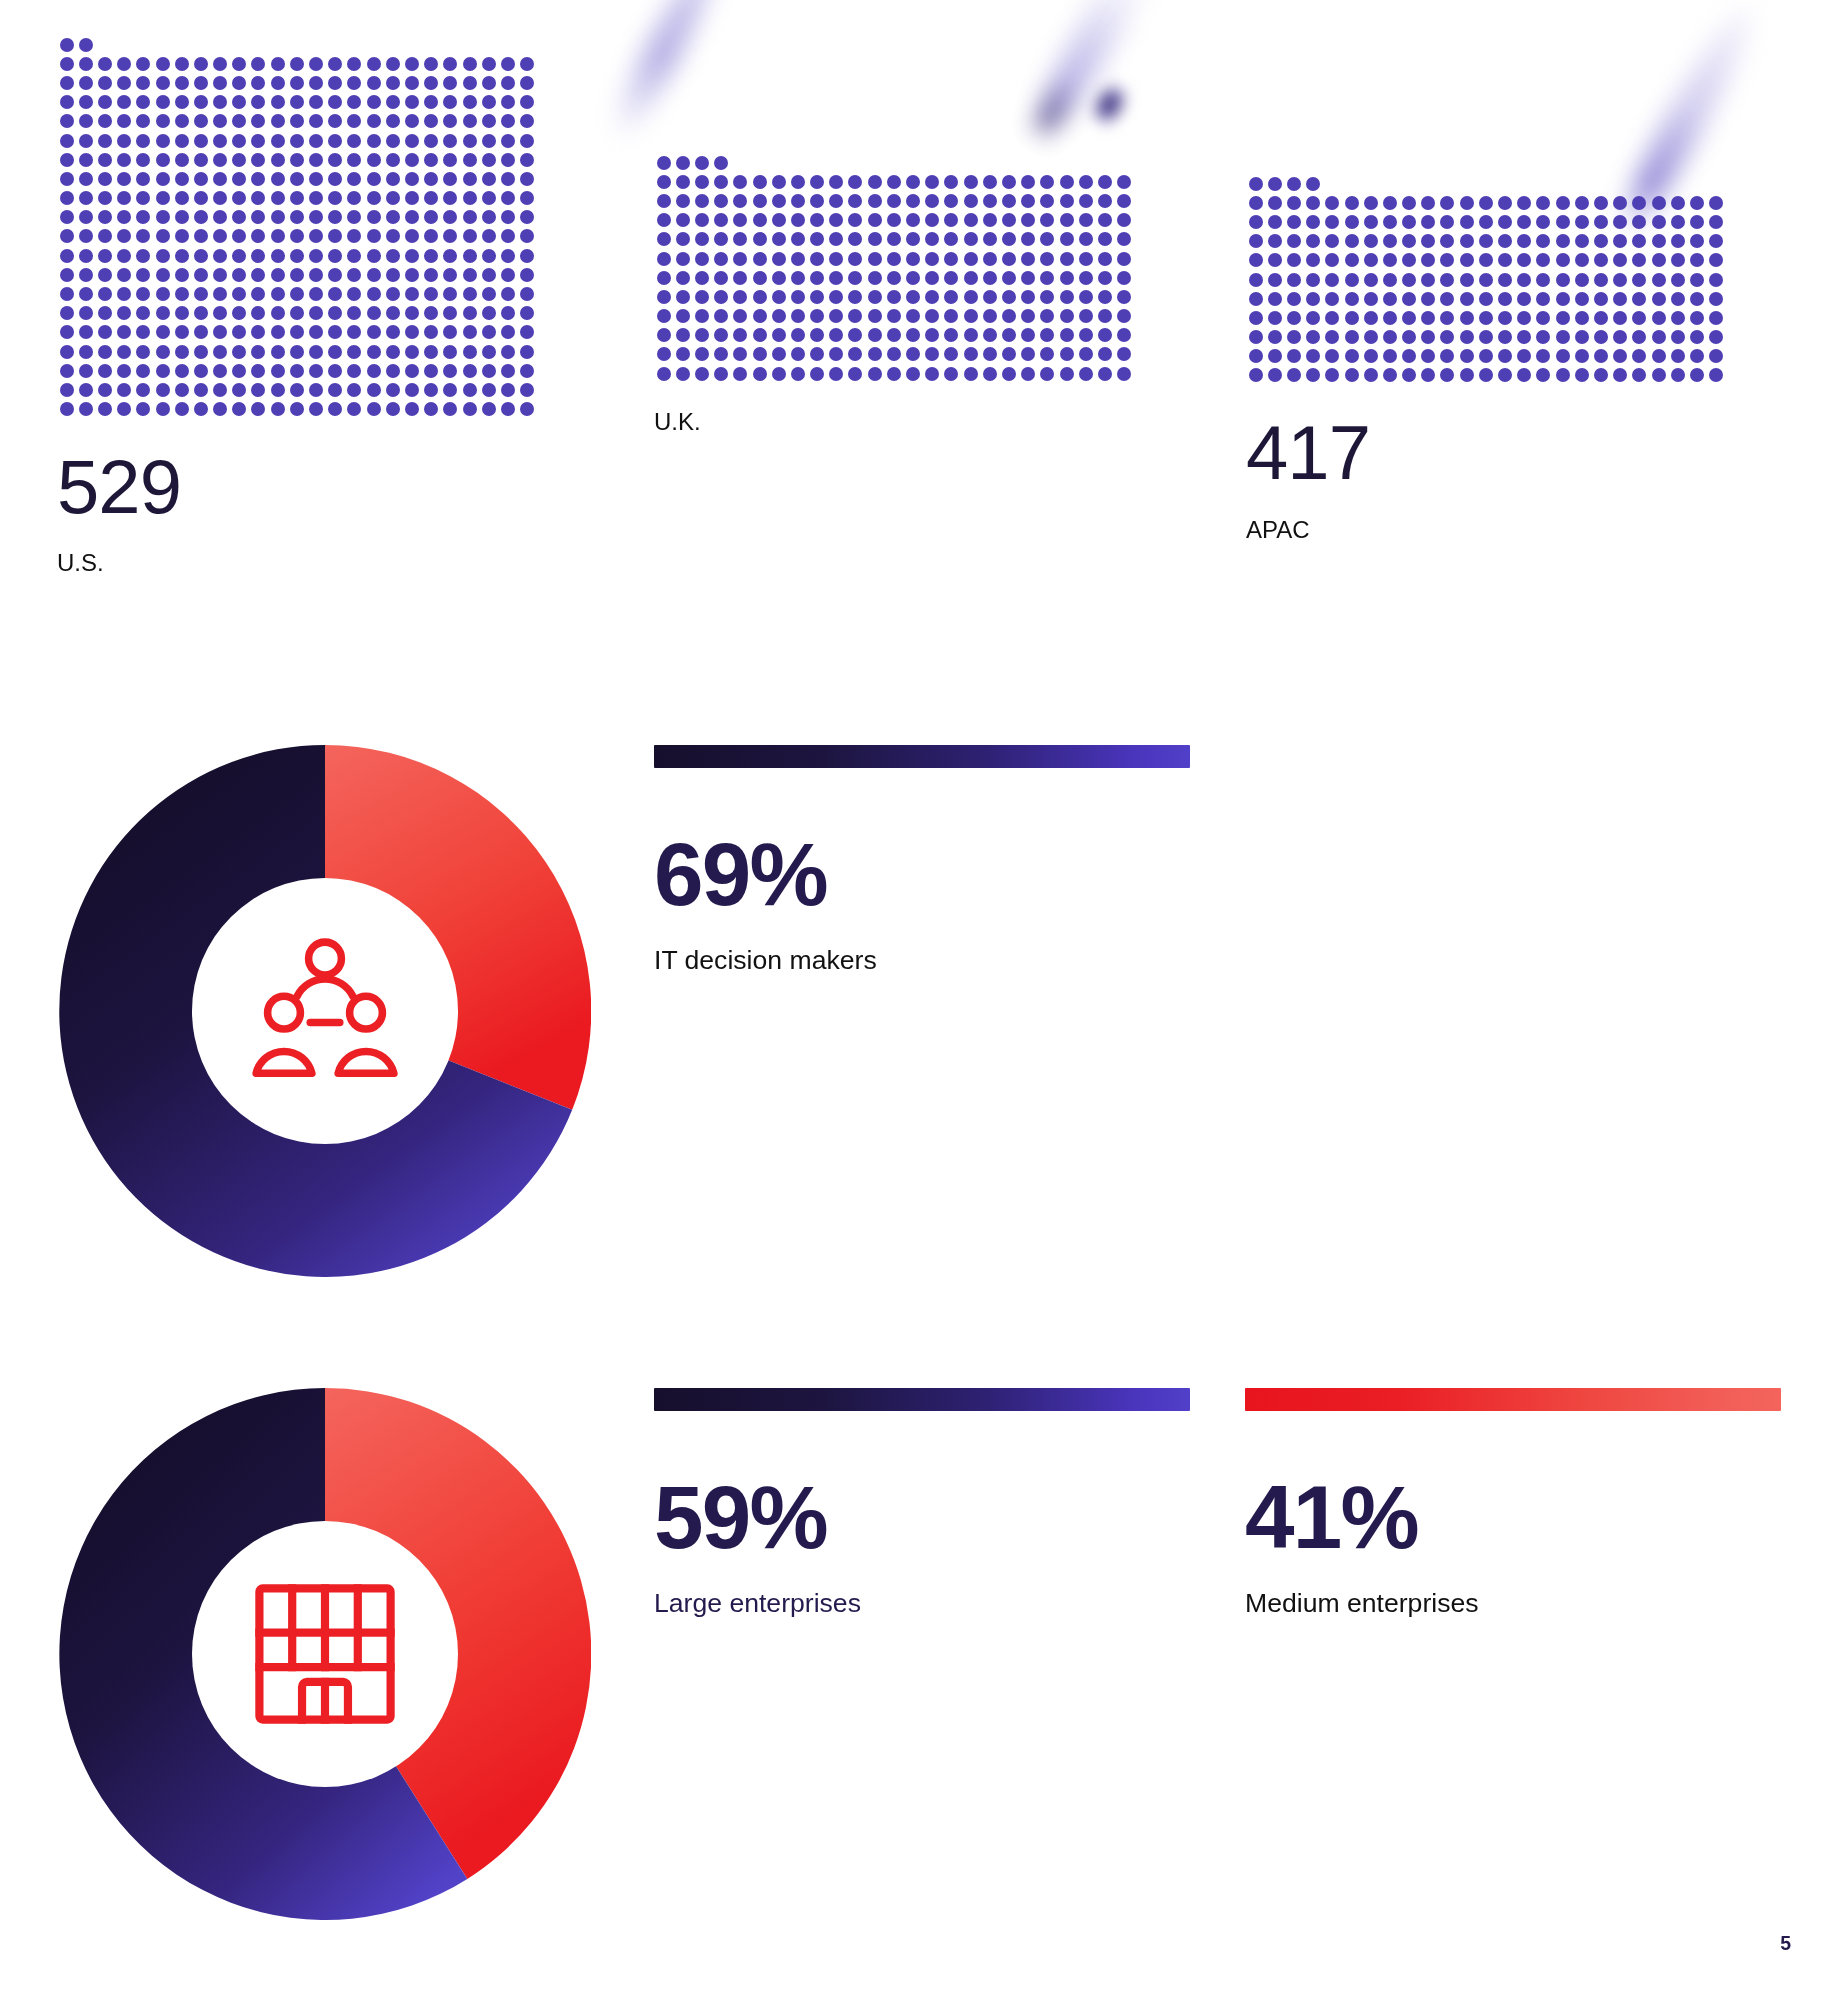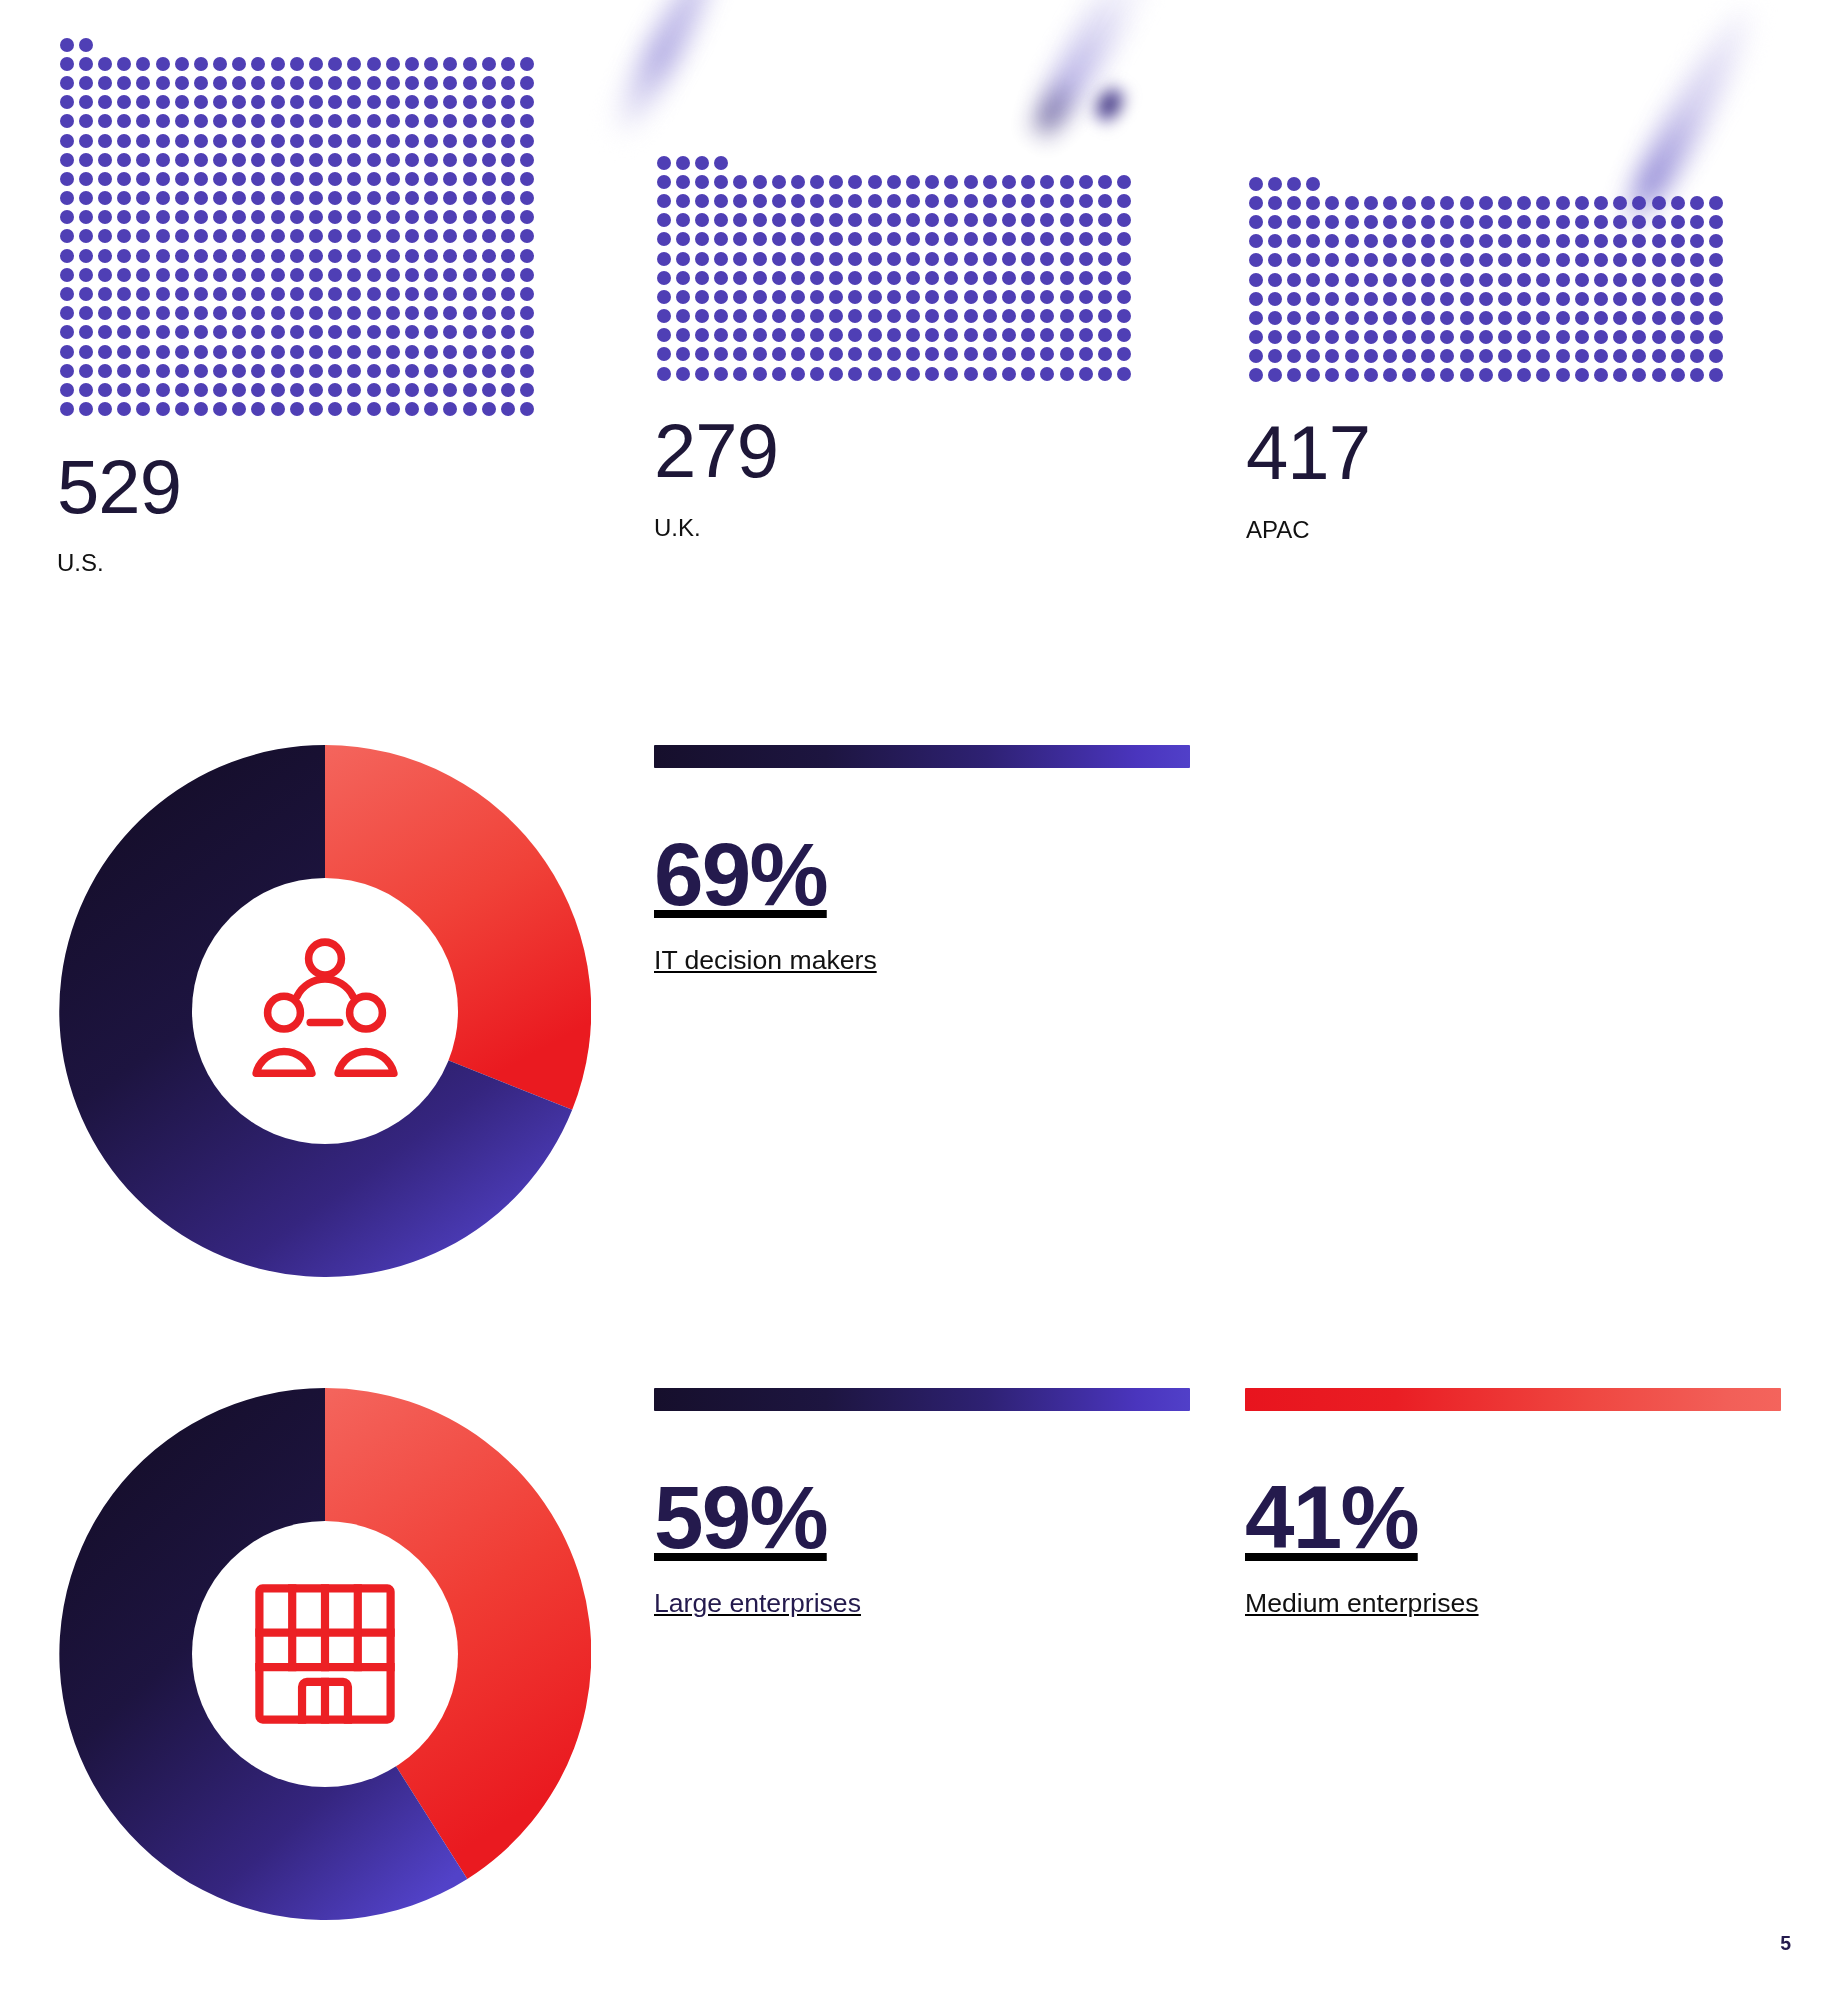--- a/index.html
+++ b/index.html
@@ -89,21 +89,21 @@
   .donut { position: absolute; left: 0; top: 0; width: 532px; height: 532px; }
   .donut-hole {
     position: absolute; left: 133px; top: 133px;
     width: 266px; height: 266px; border-radius: 50%;
     background: #ffffff;
     display: flex; align-items: center; justify-content: center;
   }
   .donut-icon { width: 164px; height: 164px; display: block; }
 
   
-  .metric { position: absolute; width: 536px; text-decoration: underline; }
+  .metric { position: absolute; width: 536px; }
   .metric-left  { left: 654px; }
   .metric-right { left: 1245px; }
 
   .metric-bar { height: 23px; width: 536px; border-radius: 0.9px; }
   .bar-navy { background: linear-gradient(90deg, #160f2c 0%, #1d1540 32%, #2e2173 62%, #4a35bd 90%, #5140c9 100%); }
   .bar-red  { background: linear-gradient(90deg, #e8141e 0%, #ea1e24 28%, #ef4741 64%, #f25f58 90%, #f4645c 100%); }
 
   .metric-value {
     font-size: 89px;
     font-weight: 700;
@@ -967,21 +967,20 @@
             <span class="dot" style="background: rgb(79, 63, 181);"></span>
             <span class="dot" style="background: rgb(79, 63, 181);"></span>
             <span class="dot" style="background: rgb(79, 63, 181);"></span>
             <span class="dot" style="background: rgb(79, 63, 181);"></span>
             <span class="dot" style="background: rgb(79, 63, 181);"></span>
             <span class="dot" style="background: rgb(79, 63, 181);"></span>
             <span class="dot" style="background: rgb(79, 63, 181);"></span>
             <span class="dot" style="background: rgb(79, 63, 181);"></span>
           </div>
         </div>
-      <div class="stat-number">279</div>
       <div class="stat-label">U.K.</div>
     </div>
 
     <div class="stat stat-apac">
       <div class="dotgrid">
           <div class="dotrow">
             <span class="dot" style="background: rgb(79, 63, 181);"></span>
             <span class="dot" style="background: rgb(79, 63, 181);"></span>
             <span class="dot" style="background: rgb(79, 63, 181);"></span>
             <span class="dot" style="background: rgb(79, 63, 181);"></span>

